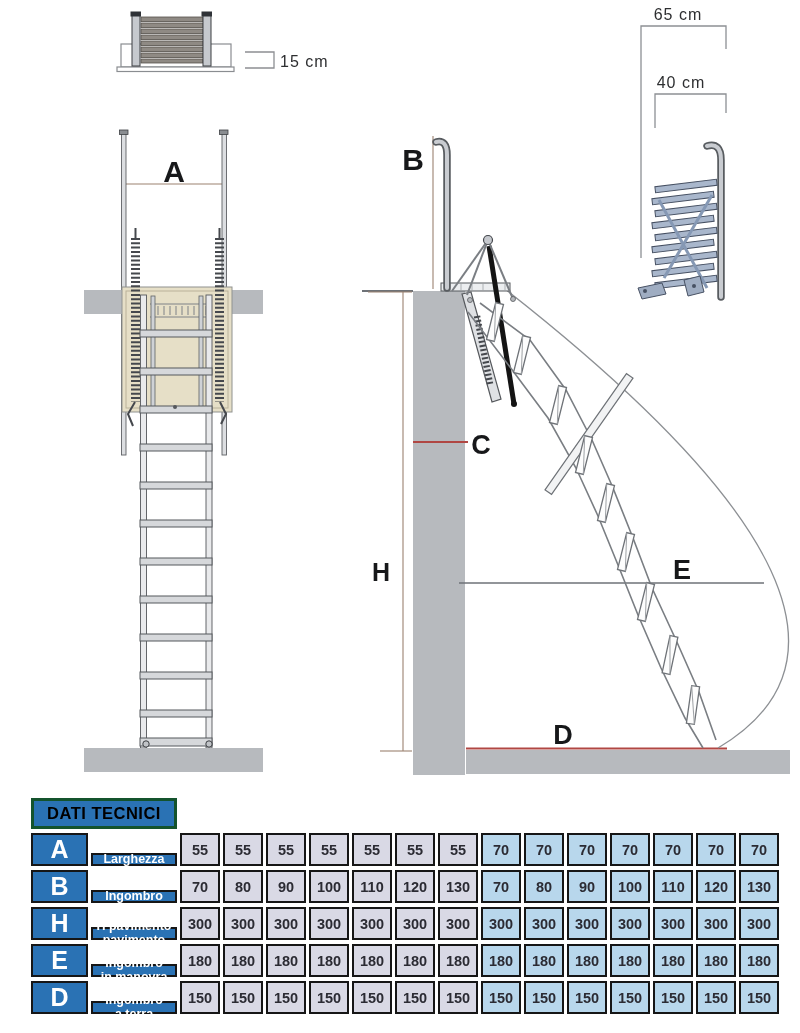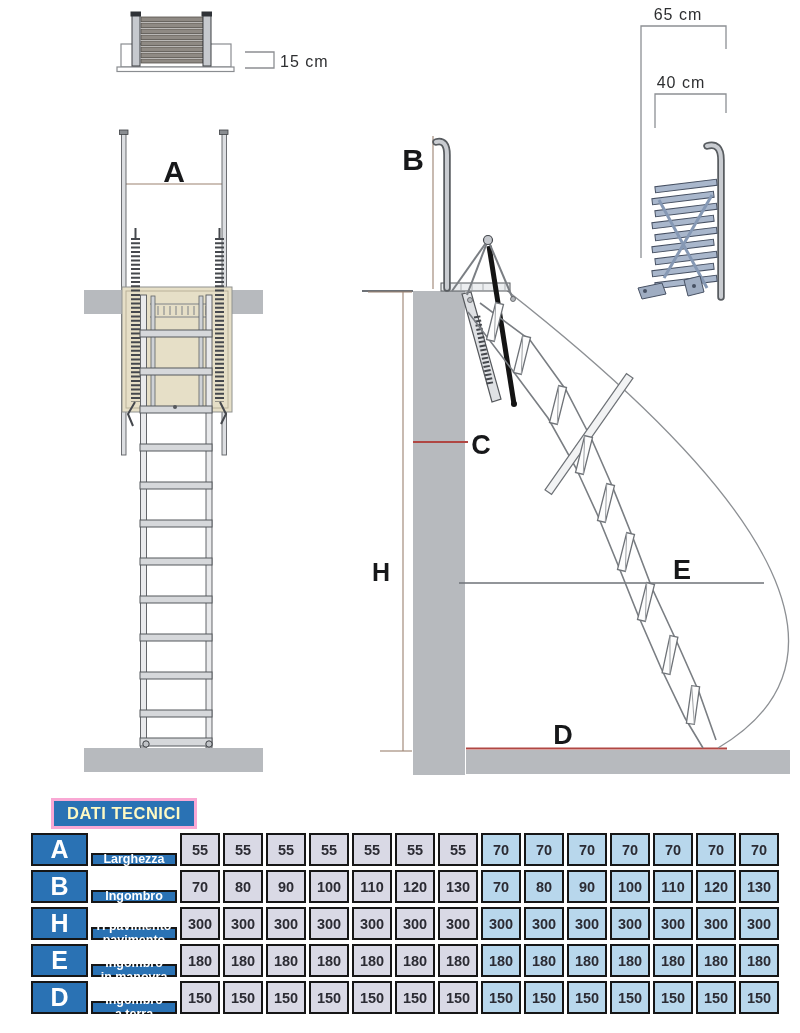--- a/index.html
+++ b/index.html
@@ -21,23 +21,23 @@
   .spring{stroke:#45484d;stroke-width:9;stroke-dasharray:2 2.3;}
   .coil2{stroke:#45484d;stroke-width:6.5;stroke-dasharray:2 2.2;}
   .chain{stroke:#7a7e83;stroke-width:1.6;fill:none;}
   .step{fill:#fdfdfd;stroke:#6e7277;stroke-width:1.3;}
   .slat{fill:#a9b7cc;stroke:#475163;stroke-width:1;}
   .railc{stroke:#585c60;stroke-width:7.5;fill:none;stroke-linecap:round;}
   .raili{stroke:#c9ccd1;stroke-width:4;fill:none;stroke-linecap:round;}
 
   
   .dati{position:absolute;left:31px;top:798px;width:748px;}
-  .tbl-title{box-sizing:border-box;width:146px;height:31px;border:3px solid #f9a8d4;
-    background:var(--blue);color:#fef9c3;font:700 16.5px "Liberation Sans",sans-serif;
-    letter-spacing:.5px;display:flex;align-items:center;justify-content:center;margin-left:20px;}
+  .tbl-title{box-sizing:border-box;width:146px;height:31px;border:3px solid #14532d;
+    background:var(--blue);color:#000000;font:700 16.5px "Liberation Sans",sans-serif;
+    letter-spacing:.5px;display:flex;align-items:center;justify-content:center;}
   .tbl-grid{margin-top:4px;display:grid;grid-template-columns:57px 86px repeat(14,40px);
     grid-auto-rows:33px;gap:4px 3px;}
   .cell{box-sizing:border-box;border:2.5px solid #161616;display:flex;align-items:center;
     justify-content:center;text-align:center;}
   .cell.letter{background:var(--blue);color:#fff;font:700 25px "Liberation Sans",sans-serif;}
   .cell.label{background:var(--blue);color:#fff;font:700 12.5px/1.1 "Liberation Sans",sans-serif;
     white-space:pre-line;padding:0 2px;margin-top:20px;}
   .cell.g1{background:var(--g1);}
   .cell.g2{background:var(--g2);}
   .cell.g1,.cell.g2{color:#2b2b33;font:700 14.5px "Liberation Sans",sans-serif;}

